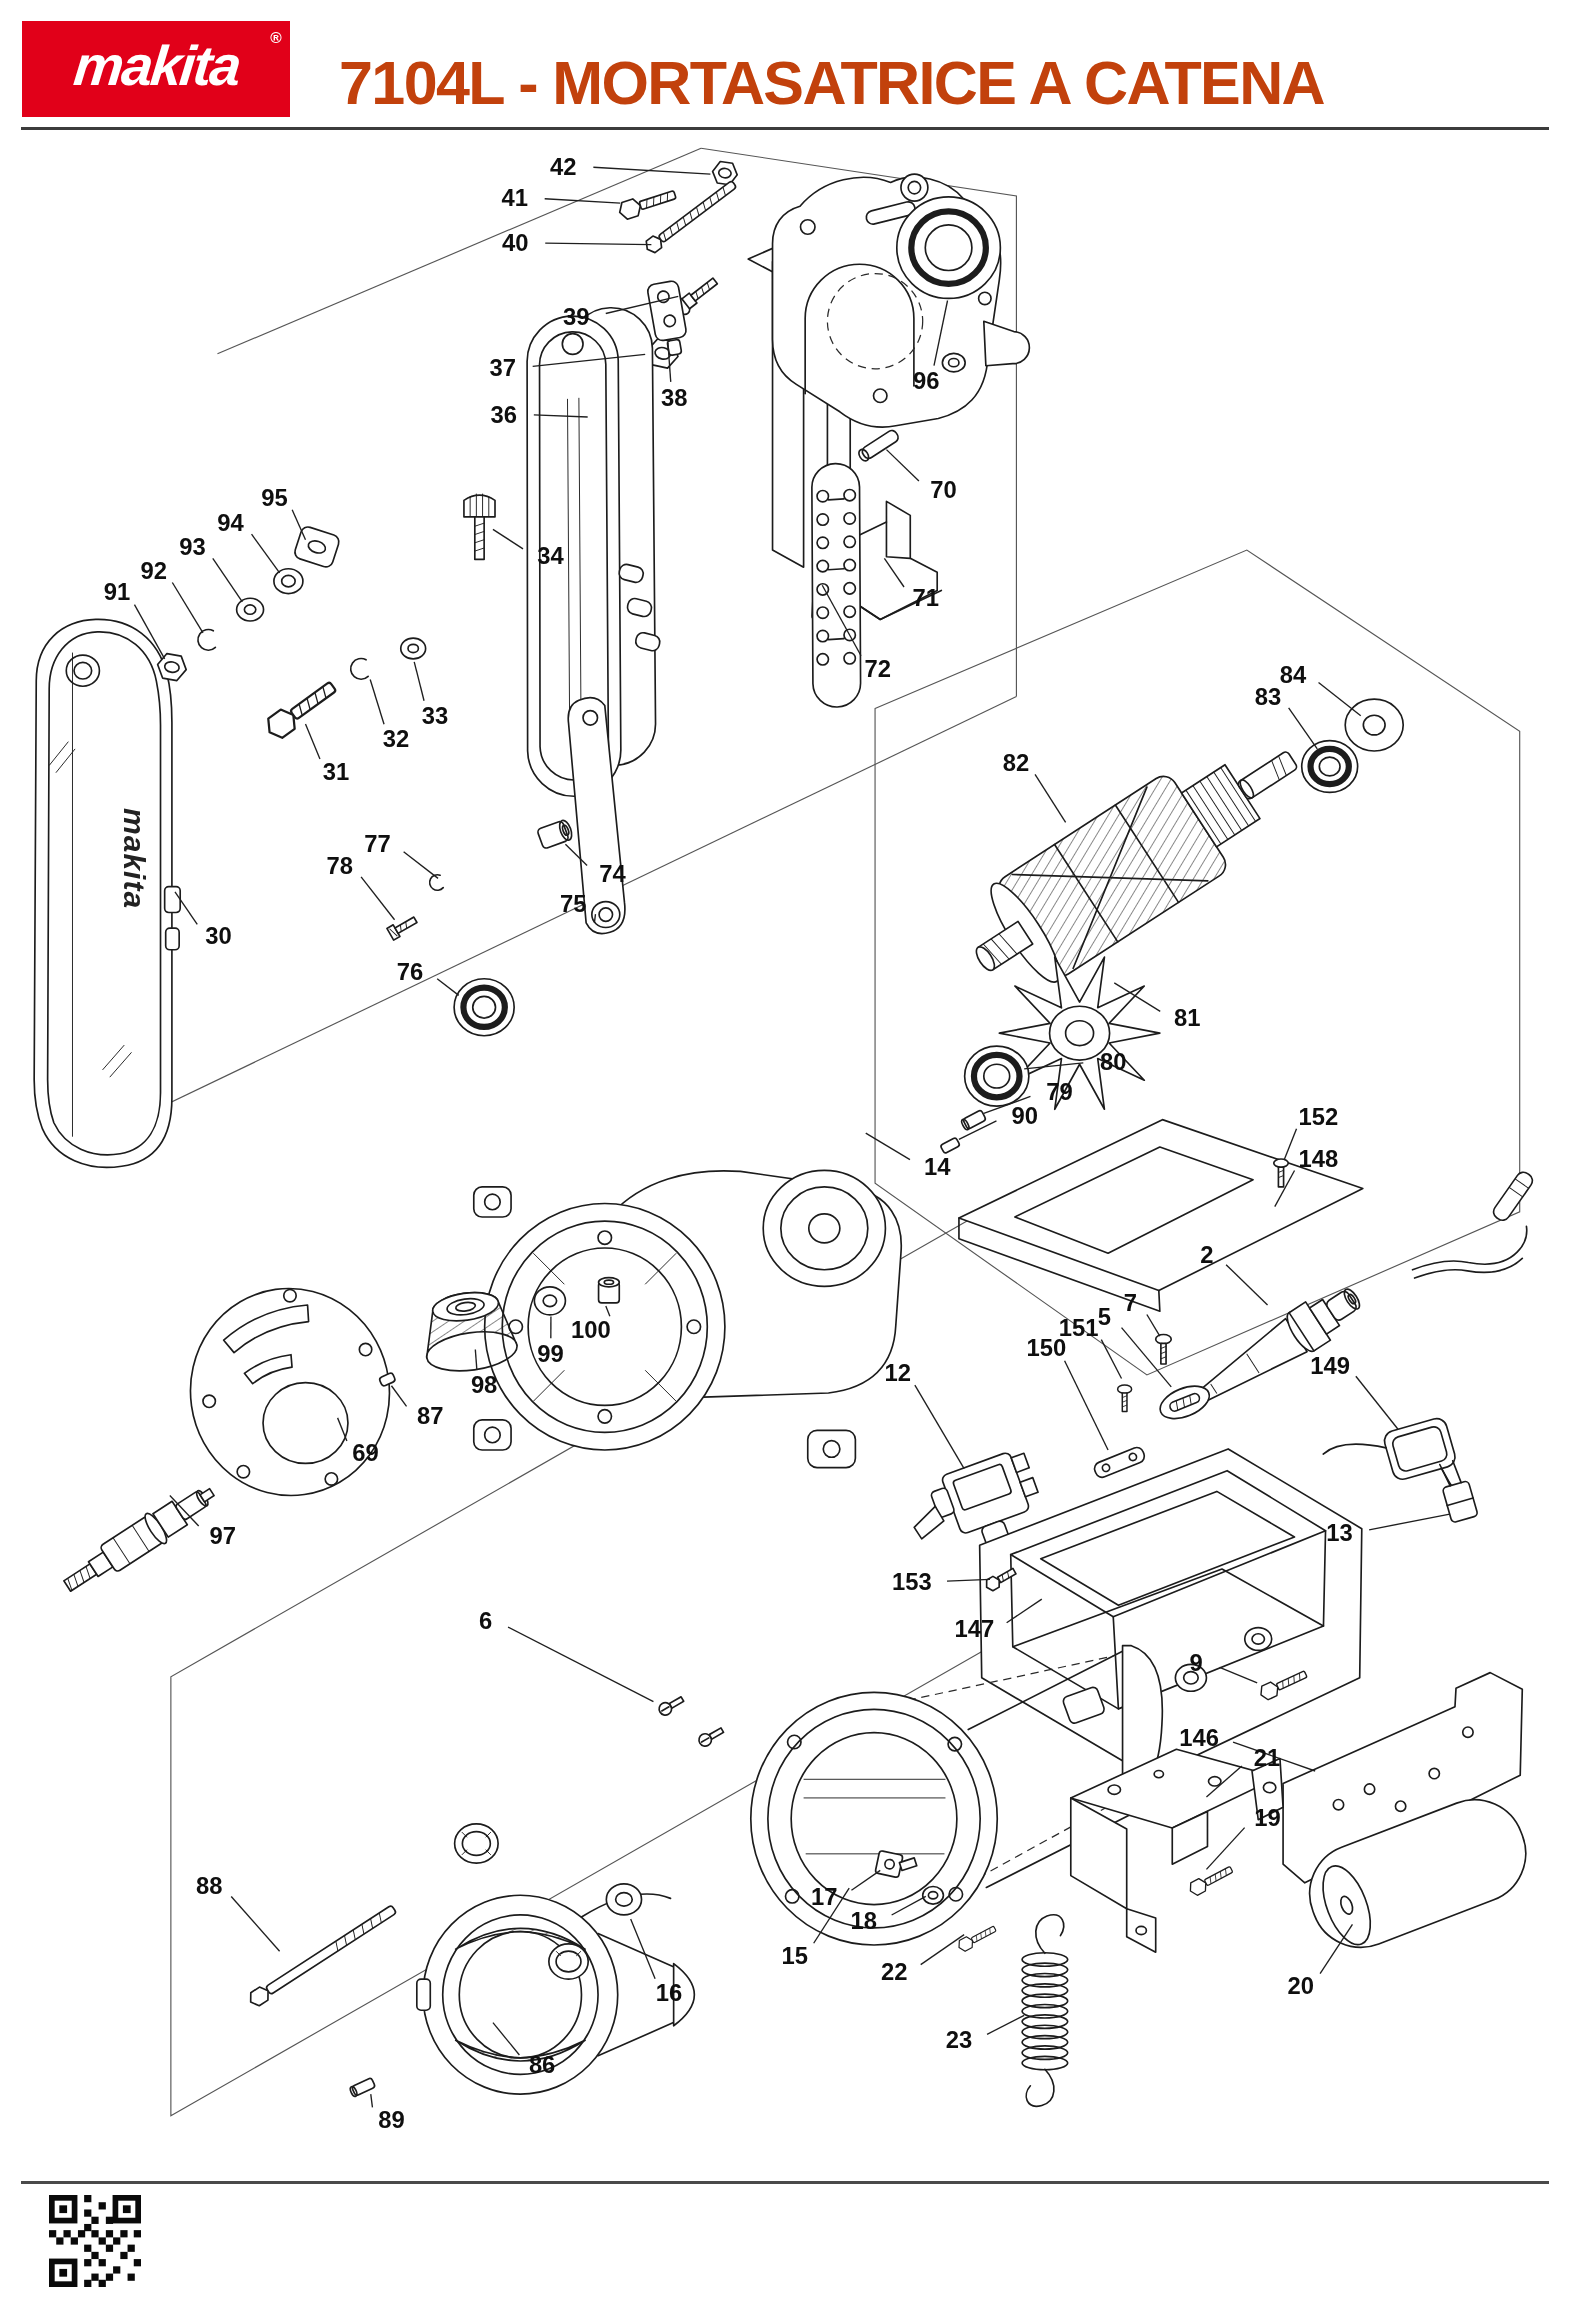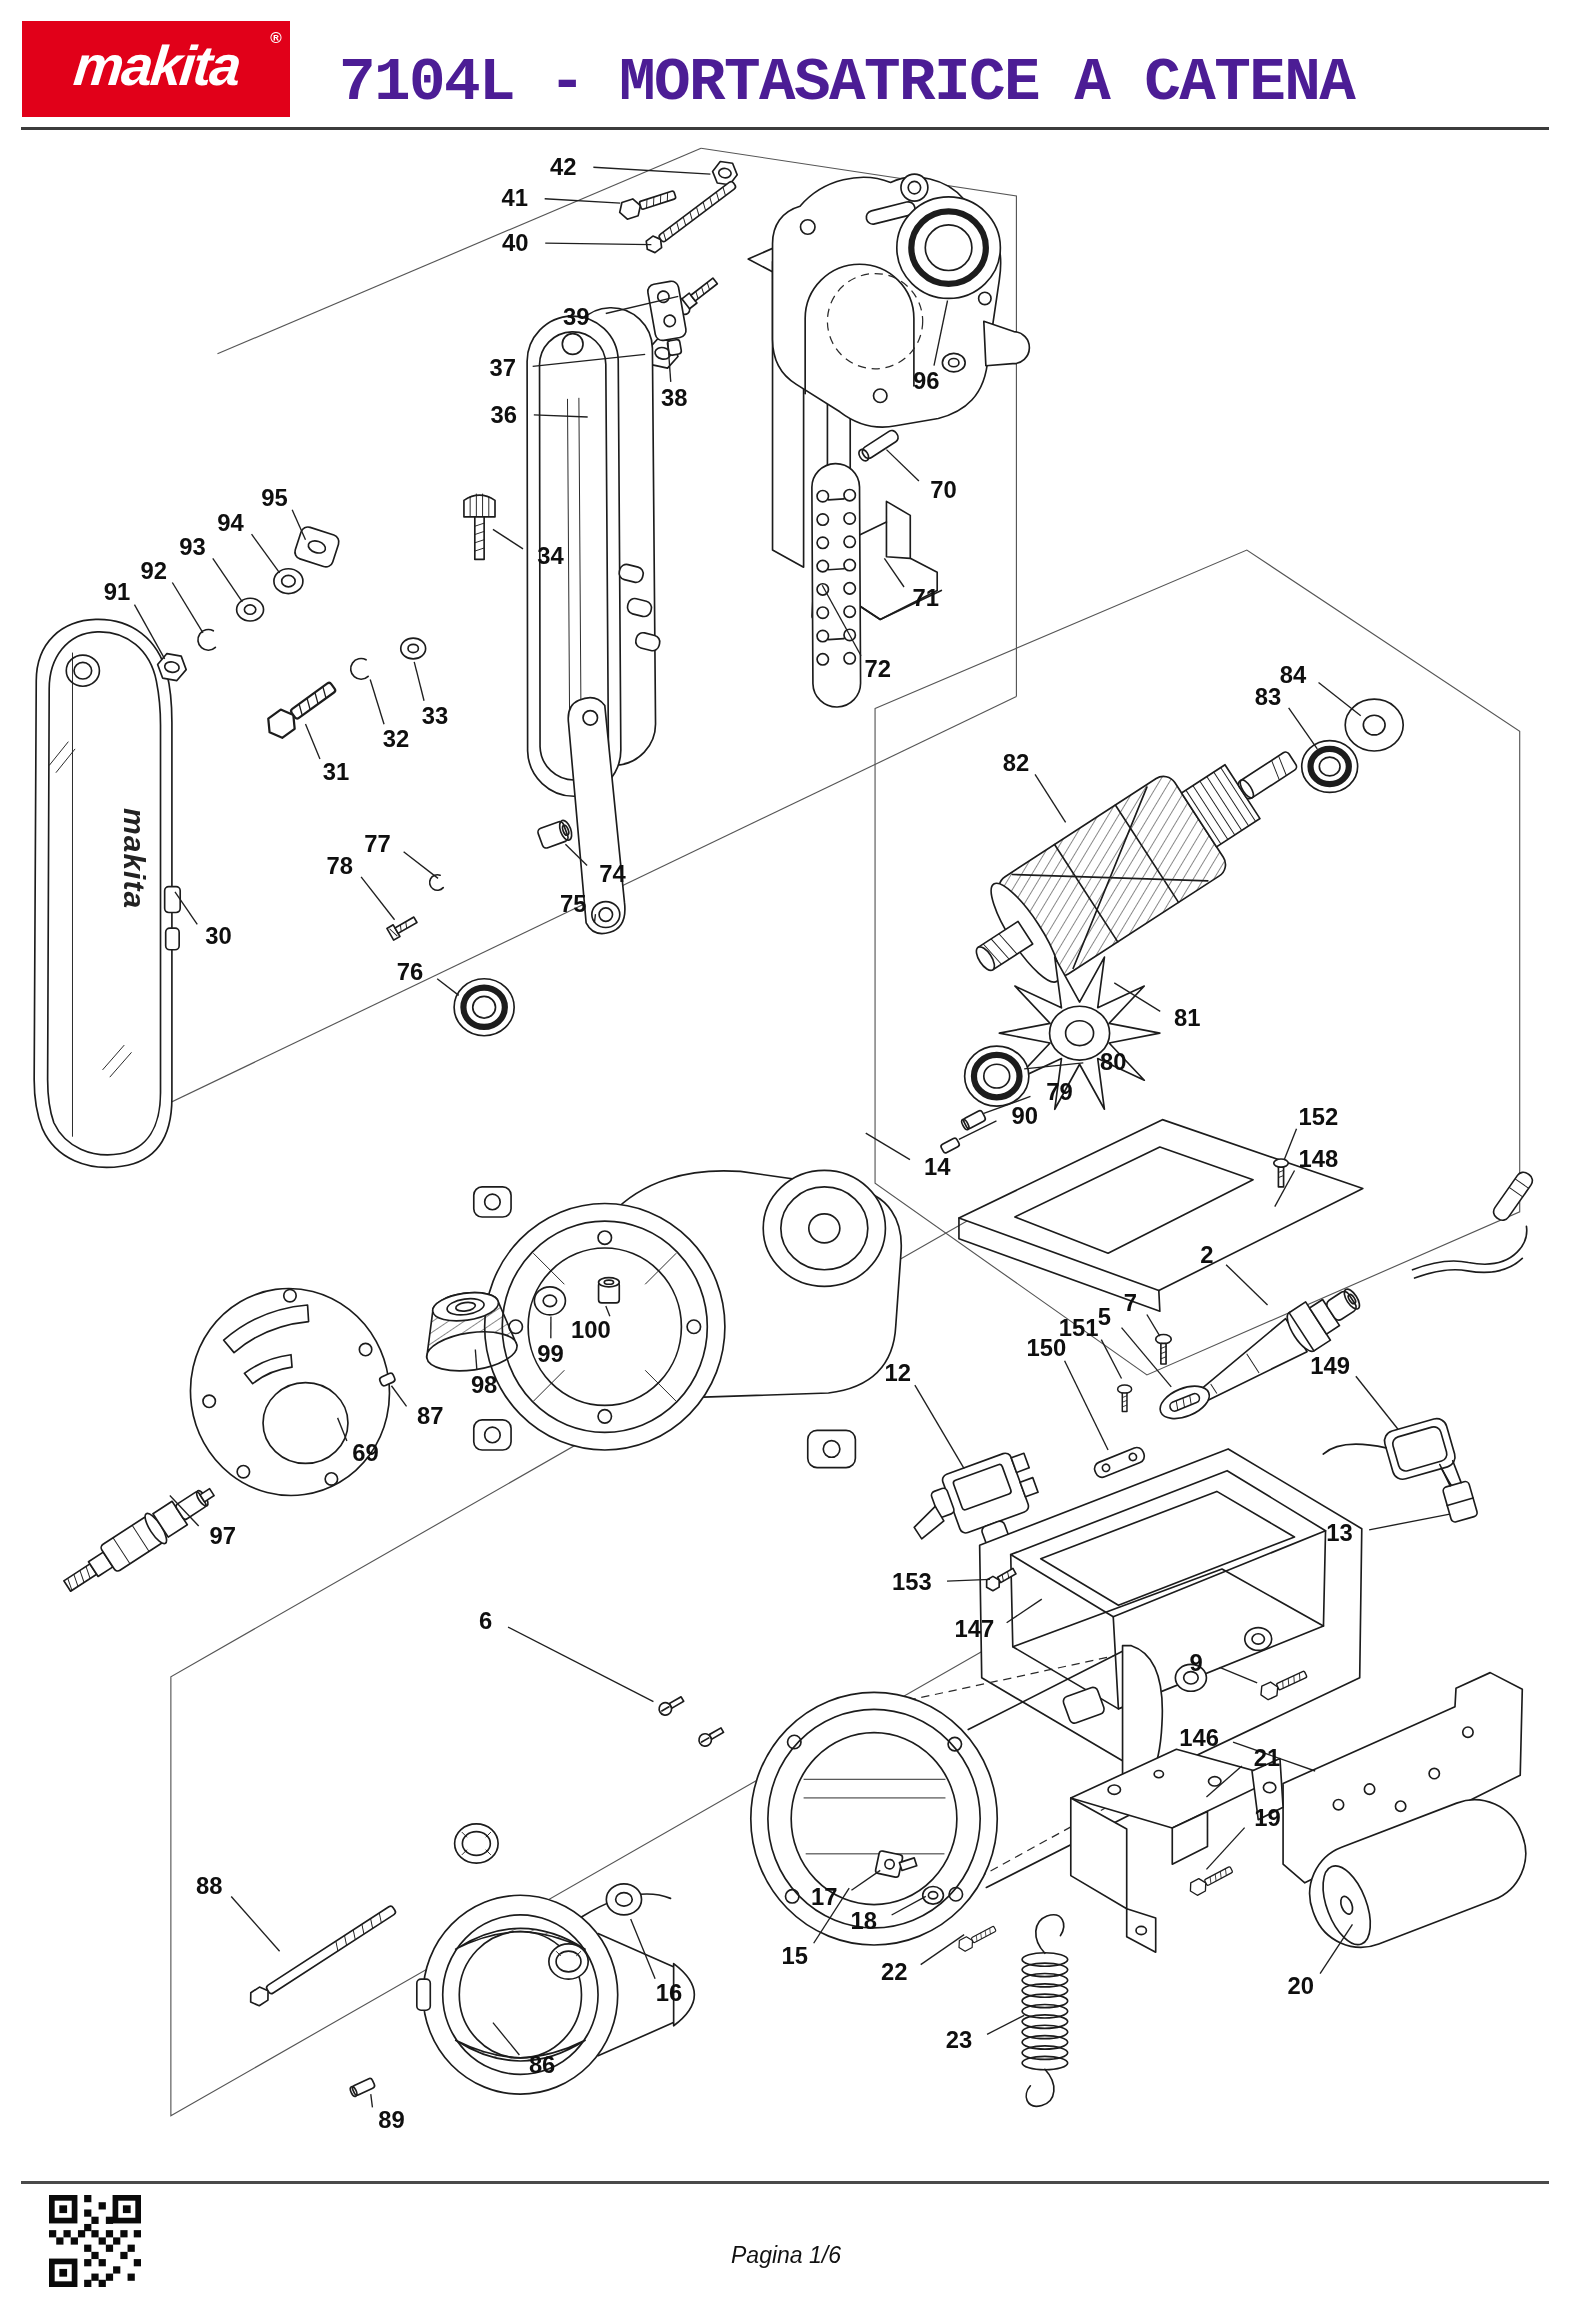--- a/index.html
+++ b/index.html
@@ -4,22 +4,22 @@
 <style>
   html,body{margin:0;padding:0;background:#e8e8e8;}
   #page{position:relative;width:1572px;height:2319px;background:#ffffff;overflow:hidden;
         font-family:"Liberation Sans",sans-serif;}
   
   #logo-box{position:absolute;left:22px;top:21px;width:268px;height:96px;background:var(--brand-red,#E10019);
             display:flex;align-items:center;justify-content:center;}
   #brand-text{color:#fff;font-size:56px;font-weight:bold;font-style:italic;letter-spacing:-2.1px;
               transform:skewX(-6deg);line-height:1;padding-bottom:5.2px;}
   #reg-mark{position:absolute;top:8.3px;right:8.3px;color:#fff;font-size:15.5px;font-weight:bold;font-style:normal;}
-  #page-title{position:absolute;left:339px;top:48px;font-size:61px;font-weight:bold;color:#4c1d95;
-              letter-spacing:-1.6px;white-space:nowrap;font-family:Liberation Mono, monospace;}
+  #page-title{position:absolute;left:339px;top:48px;font-size:61px;font-weight:bold;color:#c2410c;
+              letter-spacing:-1.6px;white-space:nowrap;}
   .rule{position:absolute;left:21px;width:1528px;background:#3c3c3c;}
   #header-rule{top:127px;height:3.1px;}
   #footer-rule{top:2181px;height:2.6px;background:#4a4a4a;}
   
   #page-label{position:absolute;left:0;right:0;top:2242px;text-align:center;font-size:23px;
               font-style:italic;color:#111;}
   #qr{position:absolute;left:49px;top:2195px;}
   
   svg{position:absolute;left:0;top:0;}
   .p  {fill:none;stroke:#1c1c1c;stroke-width:3.2px;stroke-linejoin:round;stroke-linecap:round;}
@@ -930,15 +930,14 @@
         <rect x="96" y="124" width="14" height="14"></rect>
       <rect x="164" y="124" width="14" height="14"></rect>
         <rect x="124" y="138" width="14" height="14"></rect>
       <rect x="82" y="152" width="14" height="14"></rect>
         <rect x="110" y="152" width="14" height="14"></rect>
       <rect x="152" y="152" width="14" height="14"></rect>
         <rect x="68" y="164" width="14" height="14"></rect>
       <rect x="96" y="164" width="14" height="14"></rect>
     </g>
   </svg>
-  <div id="page-label">Pagina 1/6</div>
 </div>
 
 
 </body></html>

